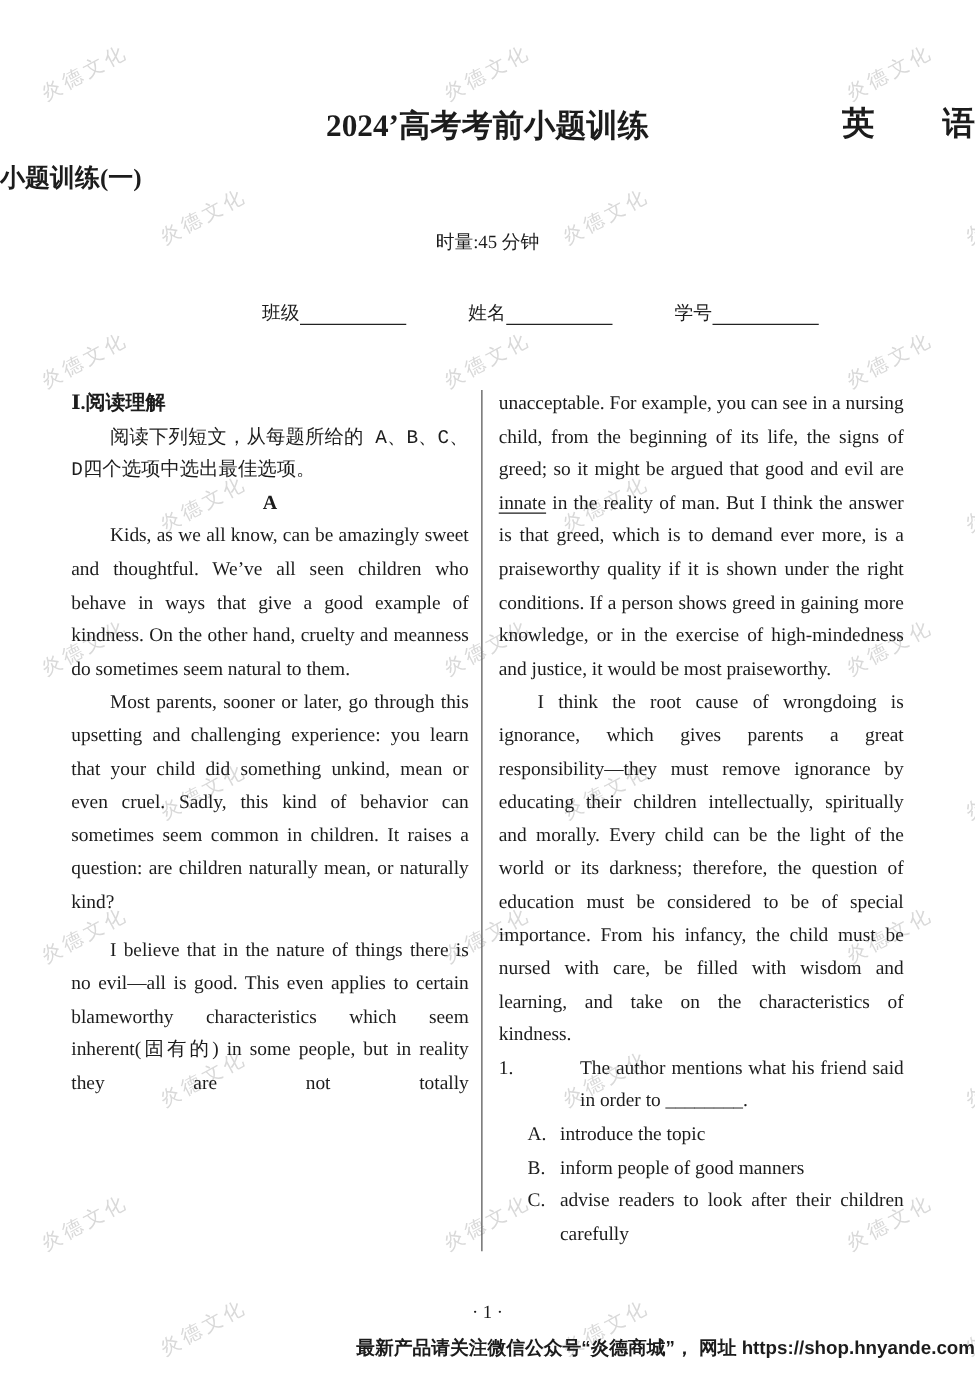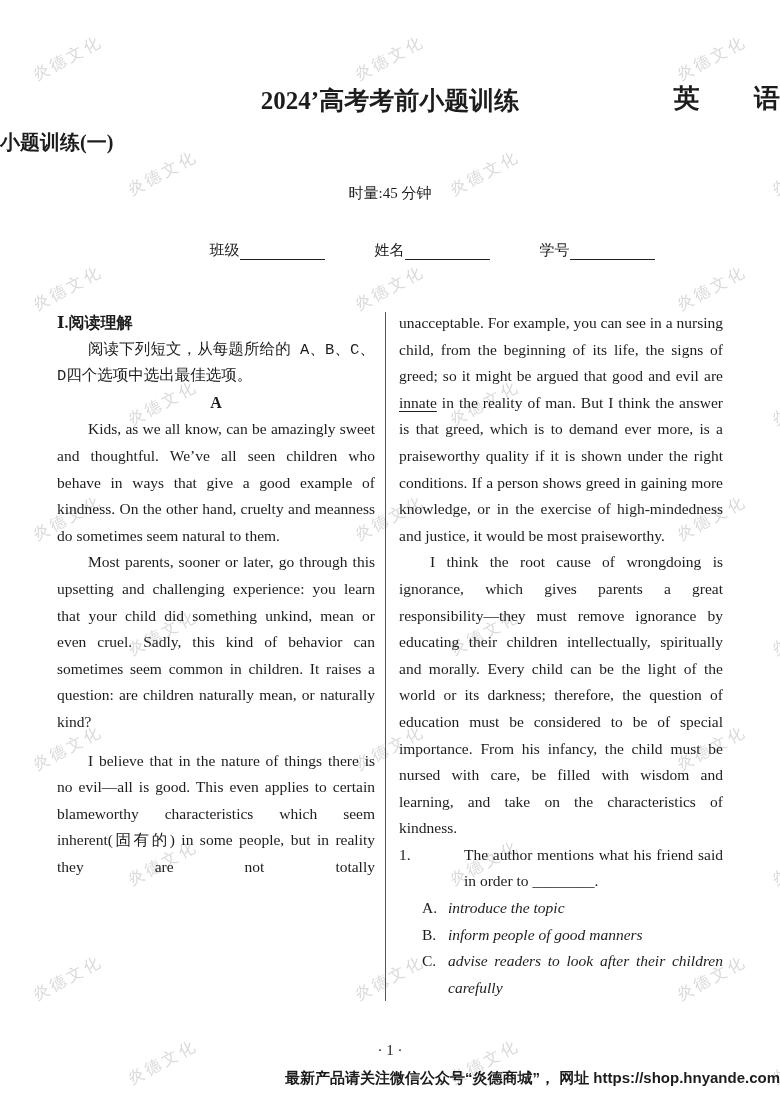--- a/index.html
+++ b/index.html
@@ -72,21 +72,21 @@
   .para.continues { text-align-last:justify;margin-top:12px; }
   .underlined { text-decoration:underline; text-underline-offset:3px; }
 
   
   .q-stem { display:flex; }
   .q-num  { flex:0 0 23px; }
   .q-text { flex:1; text-align:justify;margin-left:42px; }
   .options { margin-left:23px; }
   .option { display:flex; }
   .opt-label { flex:0 0 26px; }
-  .opt-text  { flex:1; text-align:justify;font-style:italic; }
+  .opt-text  { flex:1; text-align:justify; }
 
   
   .page-num { position:absolute; top:1042px; width:100%; text-align:center;
               font-size:15px; }
   .brand { position:absolute; top:1069px; width:100%; text-align:right;
            font-family:"Liberation Sans", "DejaVu Sans", sans-serif;
            font-size:15px; font-weight:bold; }
 </style>
 </head>
 <body>

